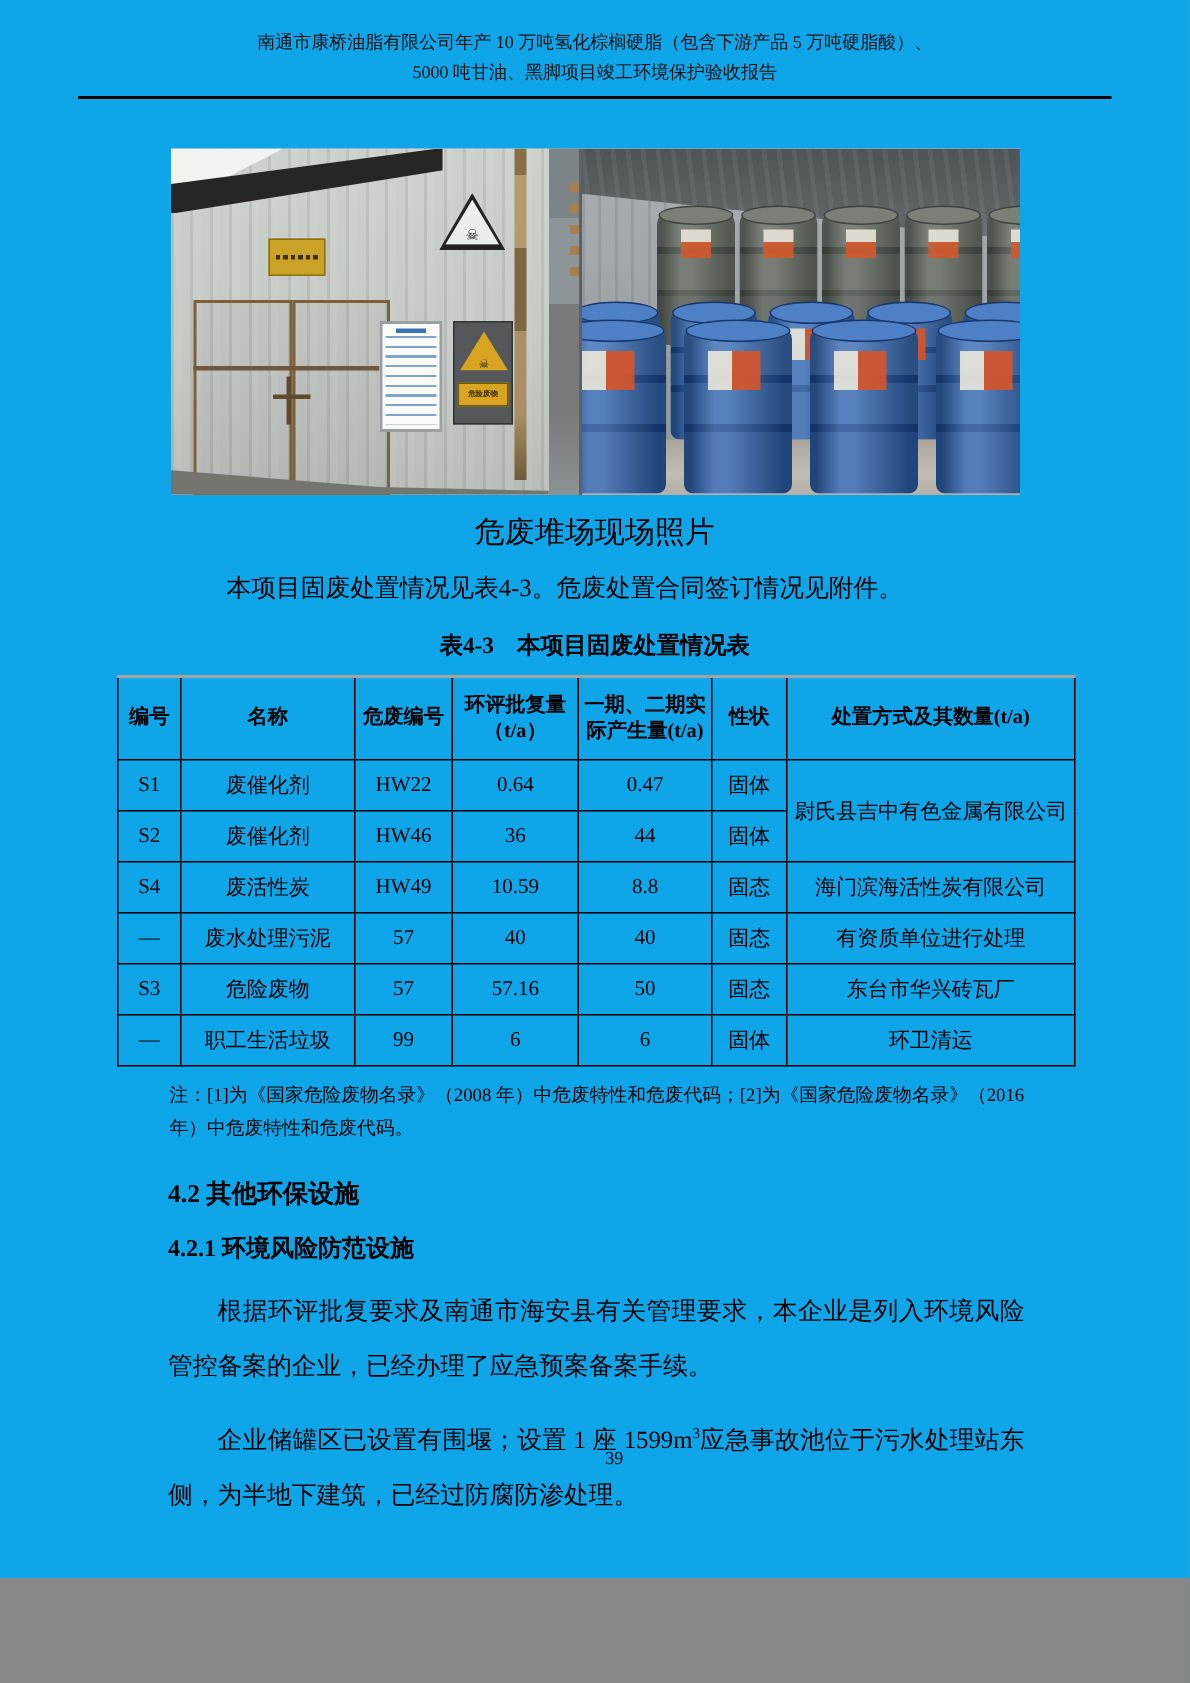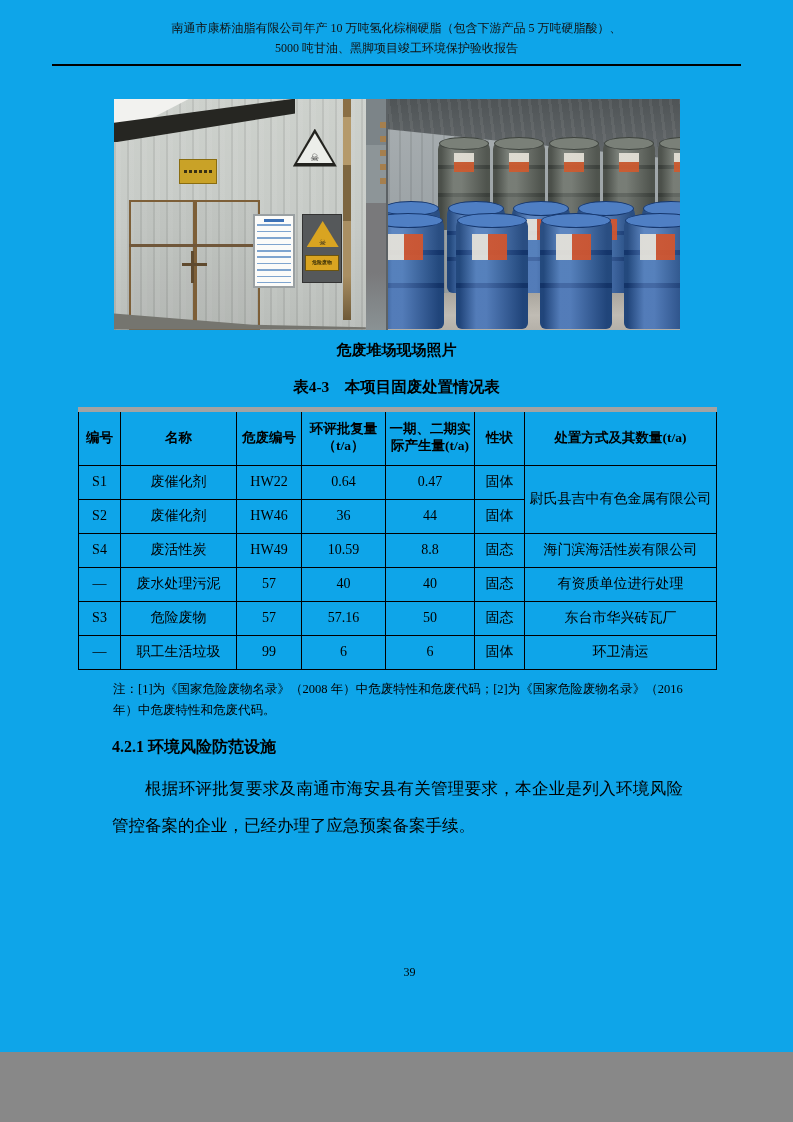--- a/index.html
+++ b/index.html
@@ -89,27 +89,27 @@
   .drum-blue-m, .drum-blue-f {
     background:
       linear-gradient(90deg, rgba(0,0,0,0.28) 0 5%, rgba(255,255,255,0.18) 28% 42%, rgba(0,0,0,0.28) 93% 100%),
       linear-gradient(180deg,#3a6cb4 0 28%, #1c4a94 28% 33%, #3165ad 33% 58%, #1b4890 58% 63%, #2d5fa9 63% 100%); }
   .drum-blue-m::before, .drum-blue-f::before { content:""; position:absolute; top:-6px; left:1px; right:1px; height:13px;
     border-radius:50%; background:#4f7fc4; border:1px solid #16376e; }
   .drum-blue-m::after, .drum-blue-f::after { content:""; position:absolute; top:14%; left:22%; width:48%; height:24%;
     background:linear-gradient(90deg,#e8e4da 0 45%, #d4552c 45% 100%); opacity:.92; }
 
   
-  .caption { margin-top:11px; text-align:center; font-weight:bold; font-size:15px; }
+  .caption { margin-top:11px; text-align:center; font-weight:normal; font-size:20px; }
   .intro { margin:13px 108px 0 113px; font-size:16.5px; text-indent:2.3em; }
 
   
   .tbl-title { margin-top:17px; text-align:center; font-weight:bold; font-size:15.5px; }
   table { margin:9px 0 0 78px; width:638px; border-collapse:collapse; table-layout:fixed;
-    font-size:14px; border-top:5px solid #a3a3a3; }
+    font-size:14px; border-top:2px solid #a3a3a3; }
   th, td { border:1px solid #000; text-align:center; vertical-align:middle; padding:1px 2px; }
   th { font-weight:bold; height:56px; font-size:13.5px; line-height:1.25; }
   td { height:34px; font-size:14px; }
   col.c1{width:42px} col.c2{width:116px} col.c3{width:65px} col.c4{width:84px}
   col.c5{width:89px} col.c6{width:50px} col.c7{width:192px}
 
   .note { margin:9px 100px 0 113px; font-size:12.5px; line-height:1.75; }
 
   .h-42  { margin:20px 0 0 112px; font-size:17px; font-weight:bold; font-family:"Liberation Serif",serif; }
   .h-421 { margin:15px 0 0 112px; font-size:16px; font-weight:bold; }
@@ -182,20 +182,21 @@
         <div class="drum drum-blue-f"></div>
         <div class="drum drum-blue-f"></div>
       </div>
       <div class="frame-bar"></div>
       <div class="rust-spot"></div>
     </div>
   </div>
 
   <div class="caption">危废堆场现场照片</div>
 
+  <p class="intro">本项目固废处置情况见表4-3。危废处置合同签订情况见附件。</p>
 
   <div class="tbl-title">表4-3　本项目固废处置情况表</div>
 
   <table>
     <colgroup>
         <col class="c1">
         <col class="c2">
         <col class="c3">
         <col class="c4">
         <col class="c5">
@@ -265,18 +266,20 @@
         <td>6</td>
         <td>6</td>
         <td>固体</td>
         <td>环卫清运</td>
       </tr>
     </tbody>
   </table>
 
   <p class="note">注：[1]为《国家危险废物名录》（2008 年）中危废特性和危废代码；[2]为《国家危险废物名录》（2016 年）中危废特性和危废代码。</p>
 
+  <h2 class="h-42">4.2 其他环保设施</h2>
   <h3 class="h-421">4.2.1 环境风险防范设施</h3>
 
   <p class="body-para">根据环评批复要求及南通市海安县有关管理要求，本企业是列入环境风险管控备案的企业，已经办理了应急预案备案手续。</p>
+  <p class="body-para"><span>企业储罐区已设置有围堰；设置 1 座 1599m</span><sup>3</sup><span>应急事故池位于污水处理站东侧，为半地下建筑，已经过防腐防渗处理。</span></p>
 
   <div class="page-num">39</div>
 </div>
 
 </body></html>

